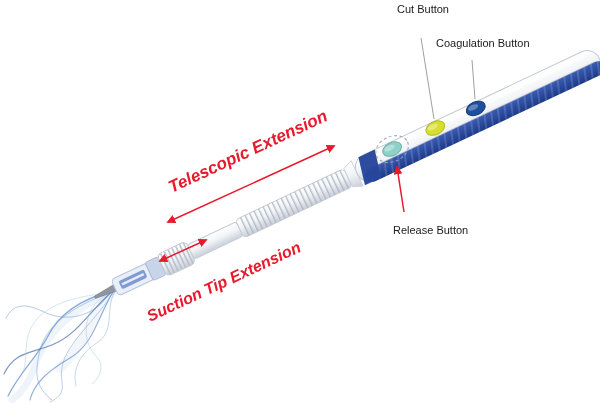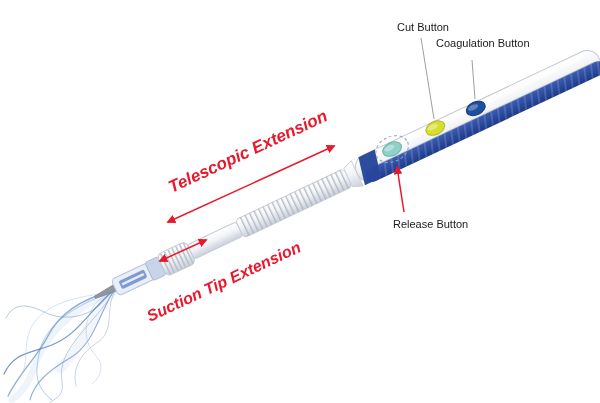--- a/index.html
+++ b/index.html
@@ -116,23 +116,23 @@
 
     <g>
       <line x1="421" y1="38" x2="434" y2="119" style="stroke:var(--leader-line-grey,#9aa0a6)" stroke-width="1"></line>
       <line x1="472" y1="60" x2="475" y2="99" style="stroke:var(--leader-line-grey,#9aa0a6)" stroke-width="1"></line>
       <line x1="404" y1="212" x2="397" y2="167" stroke="#e8192c" stroke-width="1.5" marker-end="url(#arrowHead)"></line>
       <line x1="168" y1="222" x2="334" y2="146" stroke="#e8192c" stroke-width="1.5" marker-start="url(#arrowHead)" marker-end="url(#arrowHead)"></line>
       <line x1="160" y1="261" x2="206" y2="240" stroke="#e8192c" stroke-width="1.5" marker-start="url(#arrowHead)" marker-end="url(#arrowHead)"></line>
     </g>
   </svg>
 
-  <div class="label black" style="left:397px;top:21px;">Cut Button</div>
+  <div class="label black" style="left:397px;top:3px;">Cut Button</div>
 
   <div class="label black" style="left:436px;top:37px;">Coagulation Button</div>
 
-  <div class="label black" style="left:393px;top:218px;">Release Button</div>
+  <div class="label black" style="left:393px;top:224px;">Release Button</div>
 
   <div class="label red telescopic" style="left:148px;top:142px;">Telescopic Extension</div>
 
   <div class="label red suction" style="left:124px;top:273px;">Suction Tip Extension</div>
 
 </div>
 
 </body></html>

